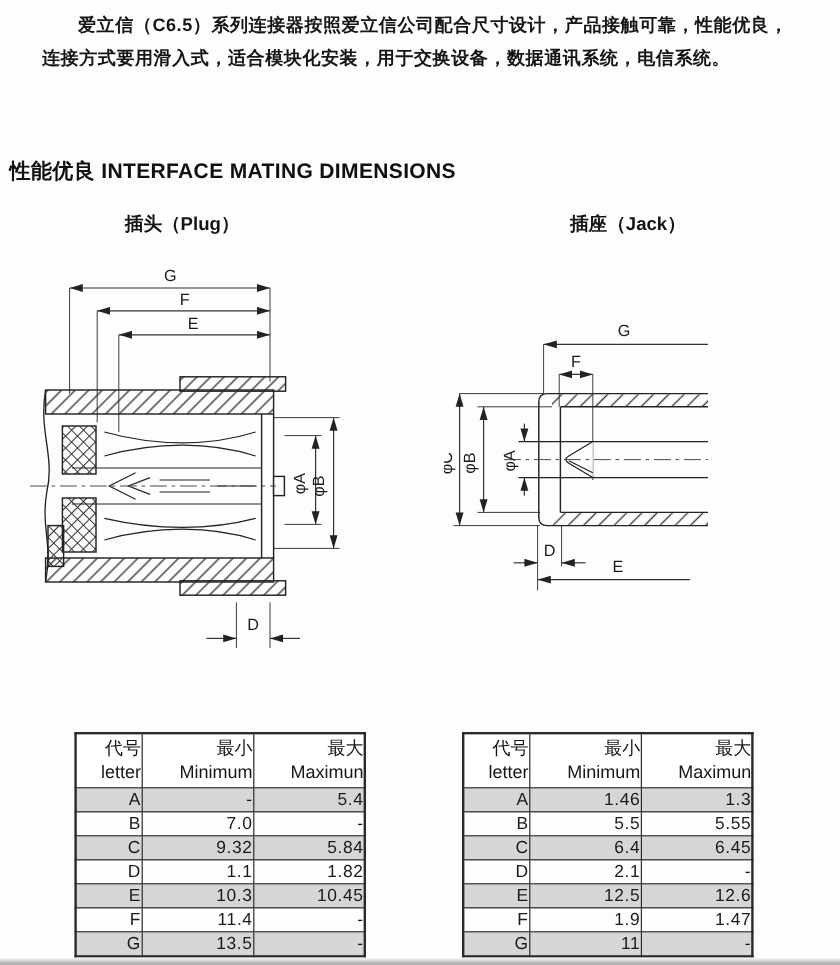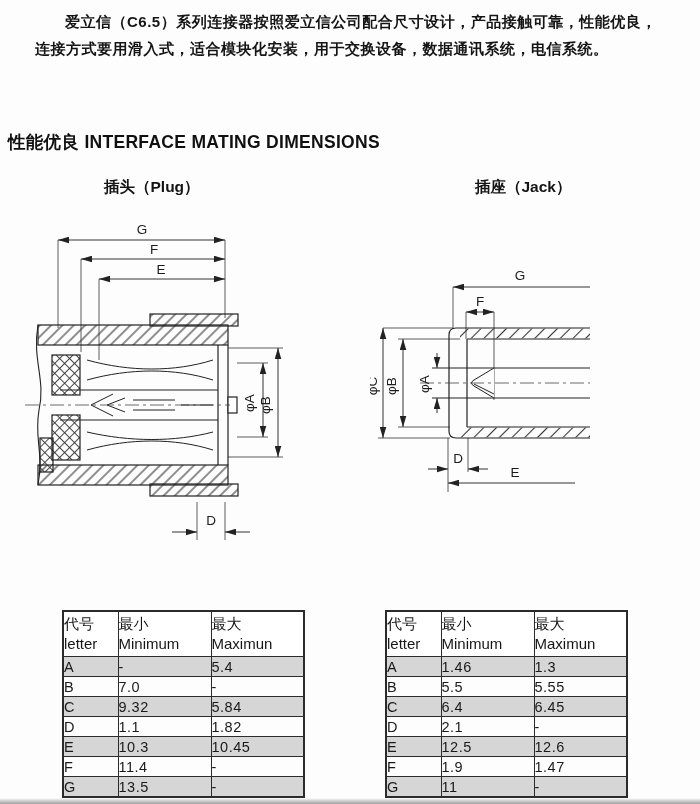--- a/index.html
+++ b/index.html
@@ -30,21 +30,21 @@
   .drawing.plug{left:25px;top:210px;}
   .drawing.jack{left:370px;top:255px;}
   .dim-table{position:absolute;top:610px;}
   .dim-table.plug{left:62px;}
   .dim-table.jack{left:385px;}
   .dim-table table{
     border-collapse:collapse;table-layout:fixed;width:241px;
     border:2px solid #2b2b2b;
   }
   .dim-table th,.dim-table td{
-    border:1.5px solid #2b2b2b;text-align:left;vertical-align:middle;
+    border:1.5px solid #2b2b2b;text-align:right;vertical-align:middle;
   }
   .dim-table th{font-weight:normal;font-size:15px;line-height:20px;padding:2px 0;background:#fff;color:#161616;}
   .dim-table td{font-size:14.5px;height:19px;padding:0;color:#1a1a1a;letter-spacing:.5px;}
   .dim-table tr.shaded td{background:#d6d6d6;}
   .scan-edge{
     position:absolute;left:0;bottom:0;width:700px;height:6px;
     background:linear-gradient(#fdfdfd,#9f9f9f);
   }
 </style>
 </head>

